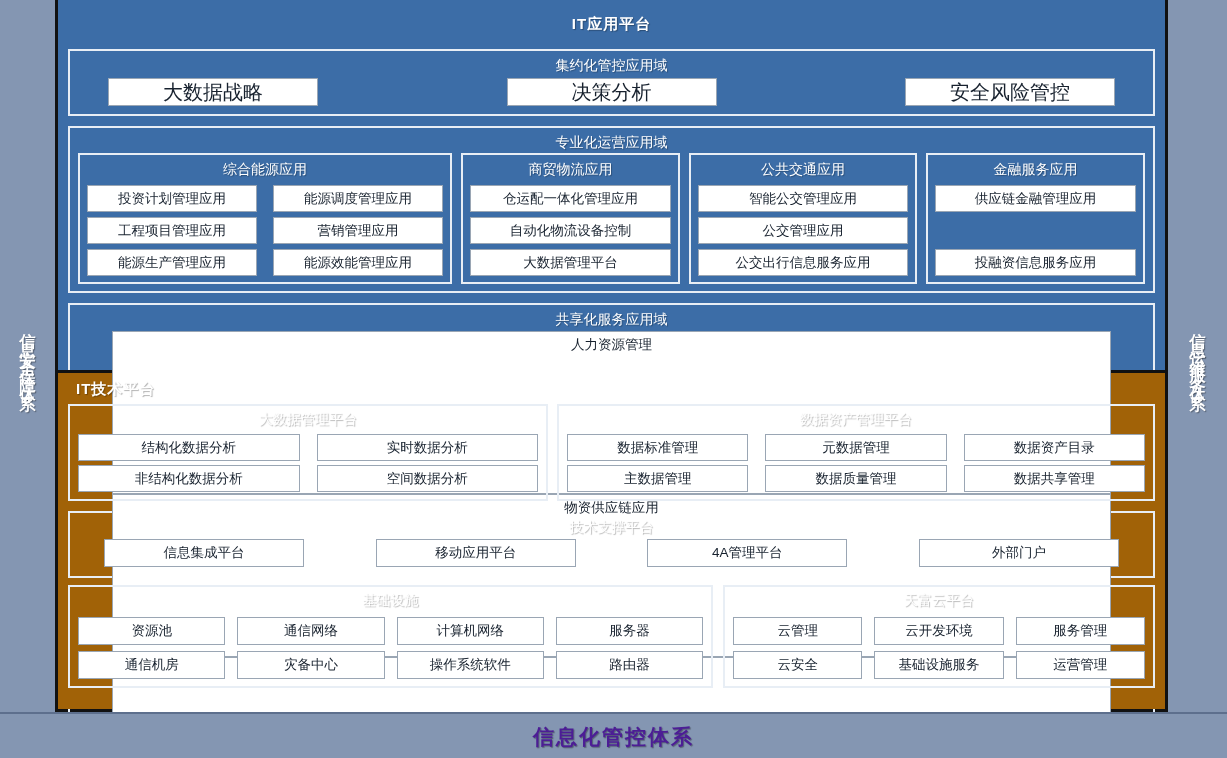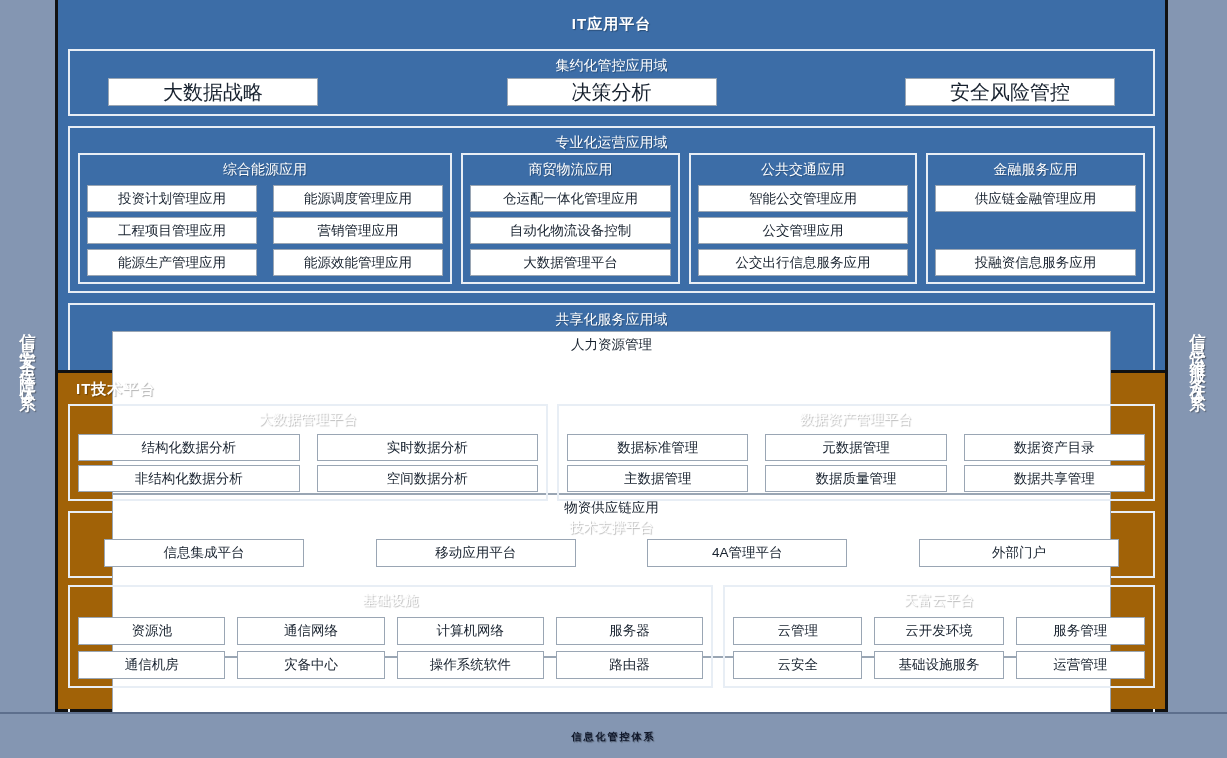--- a/index.html
+++ b/index.html
@@ -27,21 +27,21 @@
   }
 
   
   .bottom-band{
     position:absolute;left:0;top:712px;width:1227px;height:46px;
     background:#8496b2;
     display:flex;align-items:center;justify-content:center;
     border-top:2px solid #5d6f8d;
   }
   .bottom-band span{
-    font-size:10px;font-weight:bold;color:#0f172a;letter-spacing:2px;
+    font-size:21px;font-weight:bold;color:#4c1d95;letter-spacing:2px;
     text-shadow:1px 1px 1px rgba(0,0,0,.35);
   }
 
   
   .main{
     position:absolute;left:55px;top:0;width:1113px;height:712px;
     border-left:3px solid #111;border-right:3px solid #111;
     border-bottom:3px solid #111;
     box-sizing:border-box;
   }

